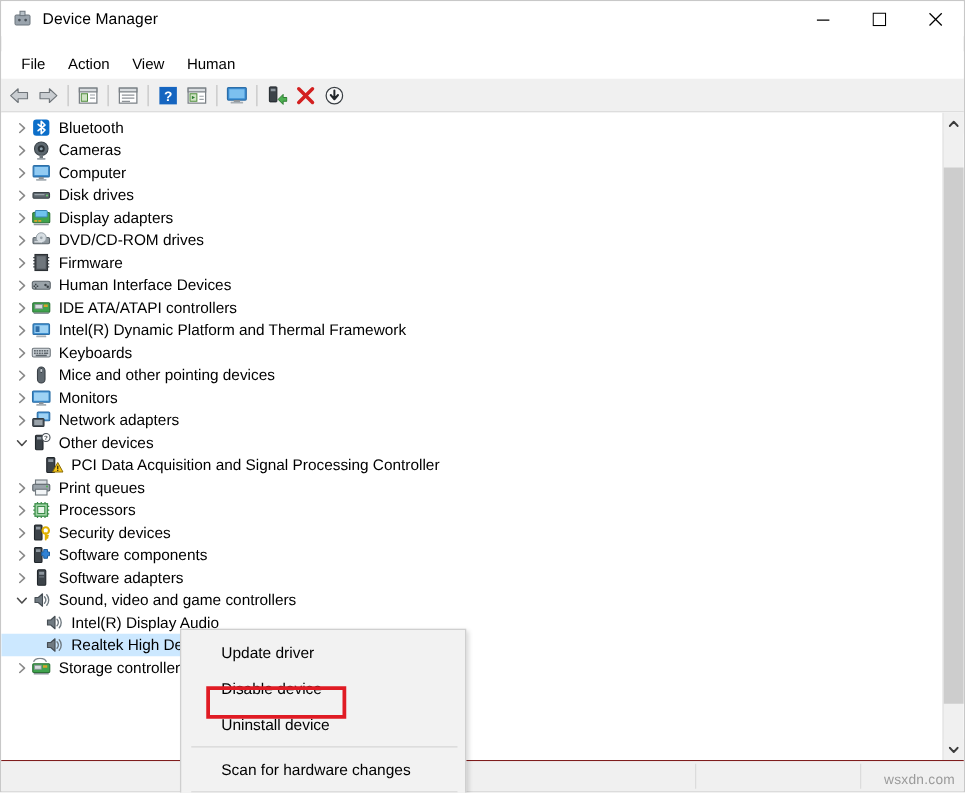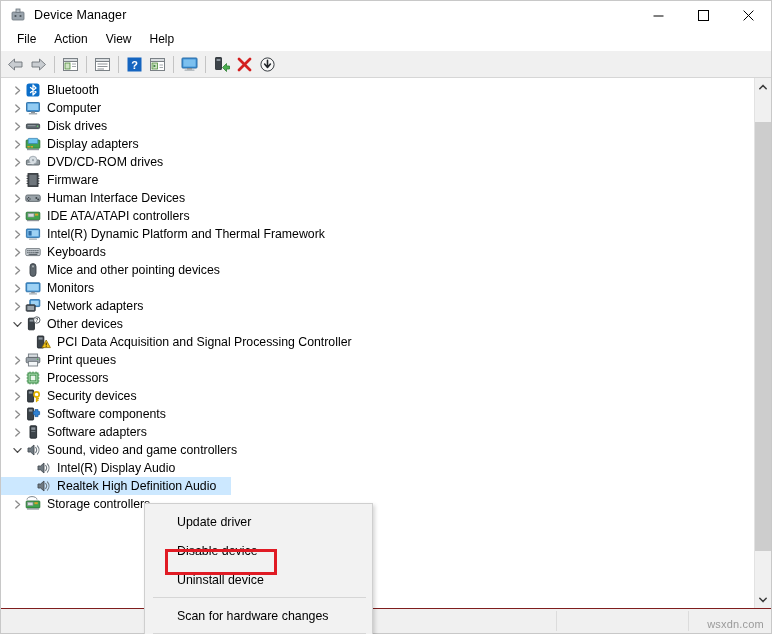--- a/index.html
+++ b/index.html
@@ -65,20 +65,21 @@
   }
 
   
   #menubar {
     height: 22px;
     background: #ffffff;
     display: flex;
     align-items: center;
     padding-left: 7px;
     flex: 0 0 auto;
+    margin-top: 12px;
   }
   .menu-item {
     padding: 2px 9px 3px 9px;
     font-size: 12px;
     color: #000000;
     cursor: default;
     line-height: 15px;
   }
 
   
@@ -287,21 +288,21 @@
             <line x1="10.4" y1="0.6" x2="0.6" y2="10.4" stroke="#000" stroke-width="1"></line>
           </svg>
       </div>
     </div>
   </div>
 
   <div id="menubar">
     <div class="menu-item">File</div>
     <div class="menu-item">Action</div>
     <div class="menu-item">View</div>
-    <div class="menu-item">Help</div>
+    <div class="menu-item">Human</div>
   </div>
 
   <div id="toolbar">
     <div class="tb-btn">
       <svg width="17" height="15" viewBox="0 0 17 15">
         <path d="M7.5 2 L1.5 7.5 L7.5 13 L7.5 10 L15 10 L15 5 L7.5 5 Z" fill="#c9cdd1" stroke="#6e7479" stroke-width="0.9" stroke-linejoin="round"></path>
       </svg>
     </div>
     <div class="tb-btn">
       <svg width="17" height="15" viewBox="0 0 17 15">
@@ -382,20 +383,35 @@
           <div class="chev">
             <svg width="9" height="9" viewBox="0 0 9 9">
               <path d="M2.8 1 L6.6 4.5 L2.8 8" fill="none" stroke="#8a8a8a" stroke-width="1.3" stroke-linecap="round" stroke-linejoin="round"></path>
             </svg>
           </div>
           <div class="dev-icon"><svg width="16" height="16" viewBox="0 0 16 16">
               <rect x="1.5" y="1.5" width="13" height="13" rx="2.6" fill="#0b6ec9"></rect>
               <path d="M8 3 L11 6 L5.5 10.5 M8 13 L11 10 L5.5 5.5 M8 3 L8 13" fill="none" stroke="#ffffff" stroke-width="1.3" stroke-linejoin="round" stroke-linecap="round"></path>
             </svg></div>
           <span class="row-label">Bluetooth</span>
+        </div>
+        <div class="row lvl1">
+          <div class="chev">
+            <svg width="9" height="9" viewBox="0 0 9 9">
+              <path d="M2.8 1 L6.6 4.5 L2.8 8" fill="none" stroke="#8a8a8a" stroke-width="1.3" stroke-linecap="round" stroke-linejoin="round"></path>
+            </svg>
+          </div>
+          <div class="dev-icon"><svg width="16" height="16" viewBox="0 0 16 16">
+              <circle cx="8" cy="7" r="5.4" fill="#5d686f" stroke="#3c454b" stroke-width="0.9"></circle>
+              <circle cx="8" cy="7" r="2.8" fill="#2a3237"></circle>
+              <circle cx="8" cy="7" r="1.2" fill="#8fa2ad"></circle>
+              <rect x="6.6" y="12" width="2.8" height="3" fill="#6d767c"></rect>
+              <rect x="4.6" y="14.4" width="6.8" height="1.3" rx="0.5" fill="#98a0a6"></rect>
+            </svg></div>
+          <span class="row-label">Cameras</span>
         </div>
         <div class="row lvl1">
           <div class="chev">
             <svg width="9" height="9" viewBox="0 0 9 9">
               <path d="M2.8 1 L6.6 4.5 L2.8 8" fill="none" stroke="#8a8a8a" stroke-width="1.3" stroke-linecap="round" stroke-linejoin="round"></path>
             </svg>
           </div>
           <div class="dev-icon"><svg width="16" height="16" viewBox="0 0 16 16">
               <rect x="1.5" y="2.5" width="13" height="9" rx="0.8" fill="#3f8fd0" stroke="#2e6fa5" stroke-width="0.9"></rect>
               <rect x="2.6" y="3.6" width="10.8" height="6.4" fill="#92cbf2"></rect>

